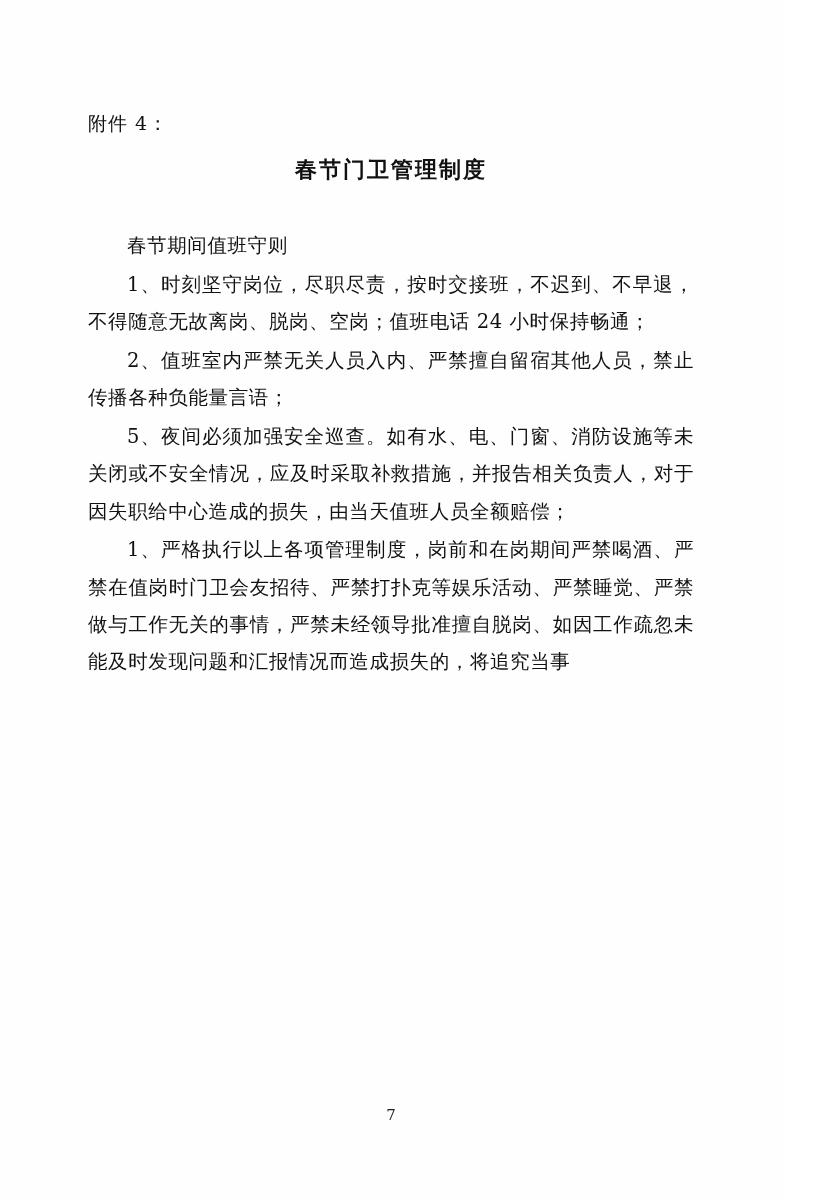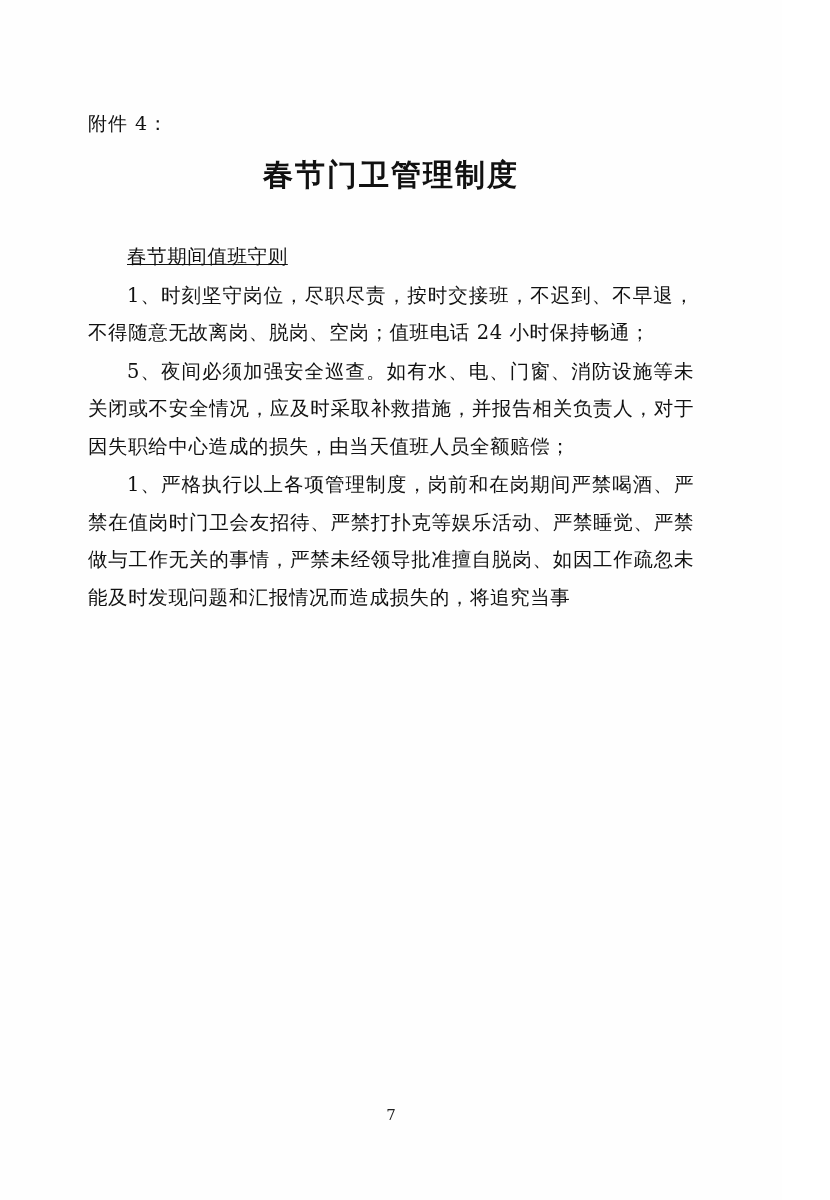--- a/index.html
+++ b/index.html
@@ -26,41 +26,40 @@
     padding: 110px 88px 40px 88px;
   }
   .attachment-label {
     font-size: 19px;
     letter-spacing: 1px;
     margin: 0 0 18px 0;
     line-height: 1.4;
   }
   .doc-title {
     text-align: center;
-    font-size: 30px;
+    font-size: 22px;
     font-weight: bold;
     letter-spacing: 2px;
     margin: 18px 0 42px 0;
     font-family: "DejaVu Sans", "Liberation Sans", sans-serif;
   }
   .body-text {
     font-size: 19.5px;
     line-height: 1.92;
     letter-spacing: 0.6px;
     text-align: justify;
     text-justify: inter-ideograph;
   }
   .para {
     margin: 0 0 1px 0;
     text-indent: 2em;
   }
   .subhead {
     margin: 0 0 2px 0;
     text-indent: 2em;
-    text-decoration: underline;
   }
   .page-number {
     position: absolute;
     left: 0;
     right: 0;
     bottom: 76px;
     text-align: center;
     font-size: 15px;
     font-family: "DejaVu Serif", "Liberation Serif", serif;
     color: #222222;
@@ -73,20 +72,21 @@
 
   <div class="attachment-label">附件 4：</div>
 
   <h1 class="doc-title">春节门卫管理制度</h1>
 
   <div class="body-text">
 
     <p class="subhead">春节期间值班守则</p>
 
     <p class="para">1、时刻坚守岗位，尽职尽责，按时交接班，不迟到、不早退，不得随意无故离岗、脱岗、空岗；值班电话 24 小时保持畅通；</p>
+    <p class="para">2、值班室内严禁无关人员入内、严禁擅自留宿其他人员，禁止传播各种负能量言语；</p>
     <p class="para">5、夜间必须加强安全巡查。如有水、电、门窗、消防设施等未关闭或不安全情况，应及时采取补救措施，并报告相关负责人，对于因失职给中心造成的损失，由当天值班人员全额赔偿；</p>
     <p class="para">1、严格执行以上各项管理制度，岗前和在岗期间严禁喝酒、严禁在值岗时门卫会友招待、严禁打扑克等娱乐活动、严禁睡觉、严禁做与工作无关的事情，严禁未经领导批准擅自脱岗、如因工作疏忽未能及时发现问题和汇报情况而造成损失的，将追究当事</p>
 
   </div>
 
   <div class="page-number">7</div>
 
 </div>
 
 </body></html>

